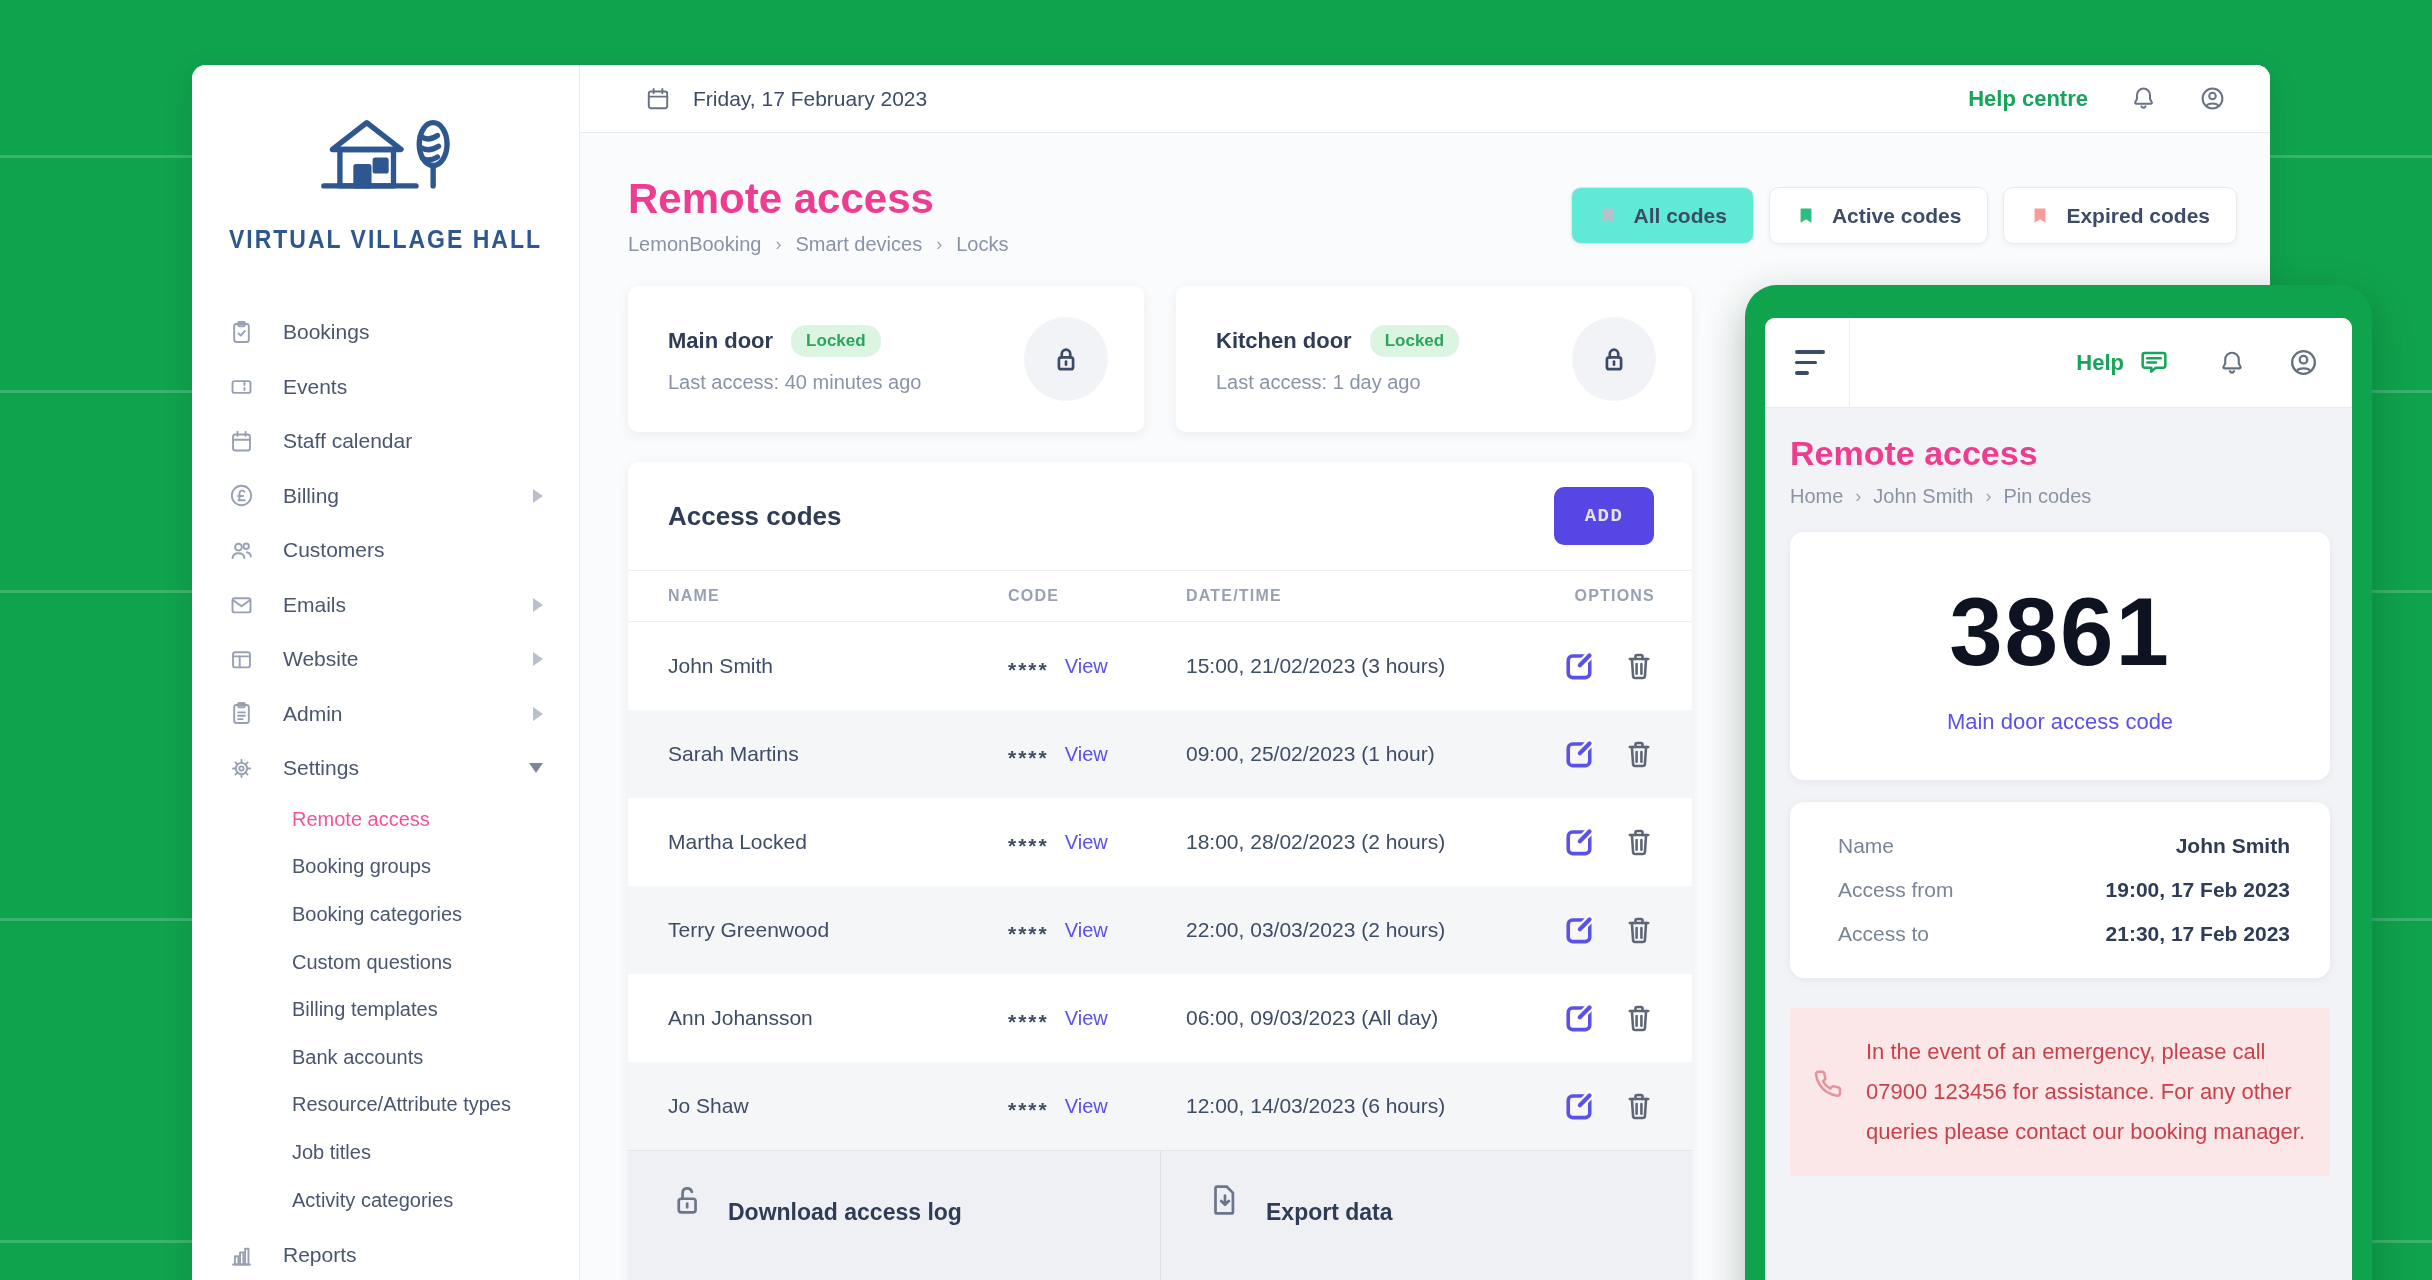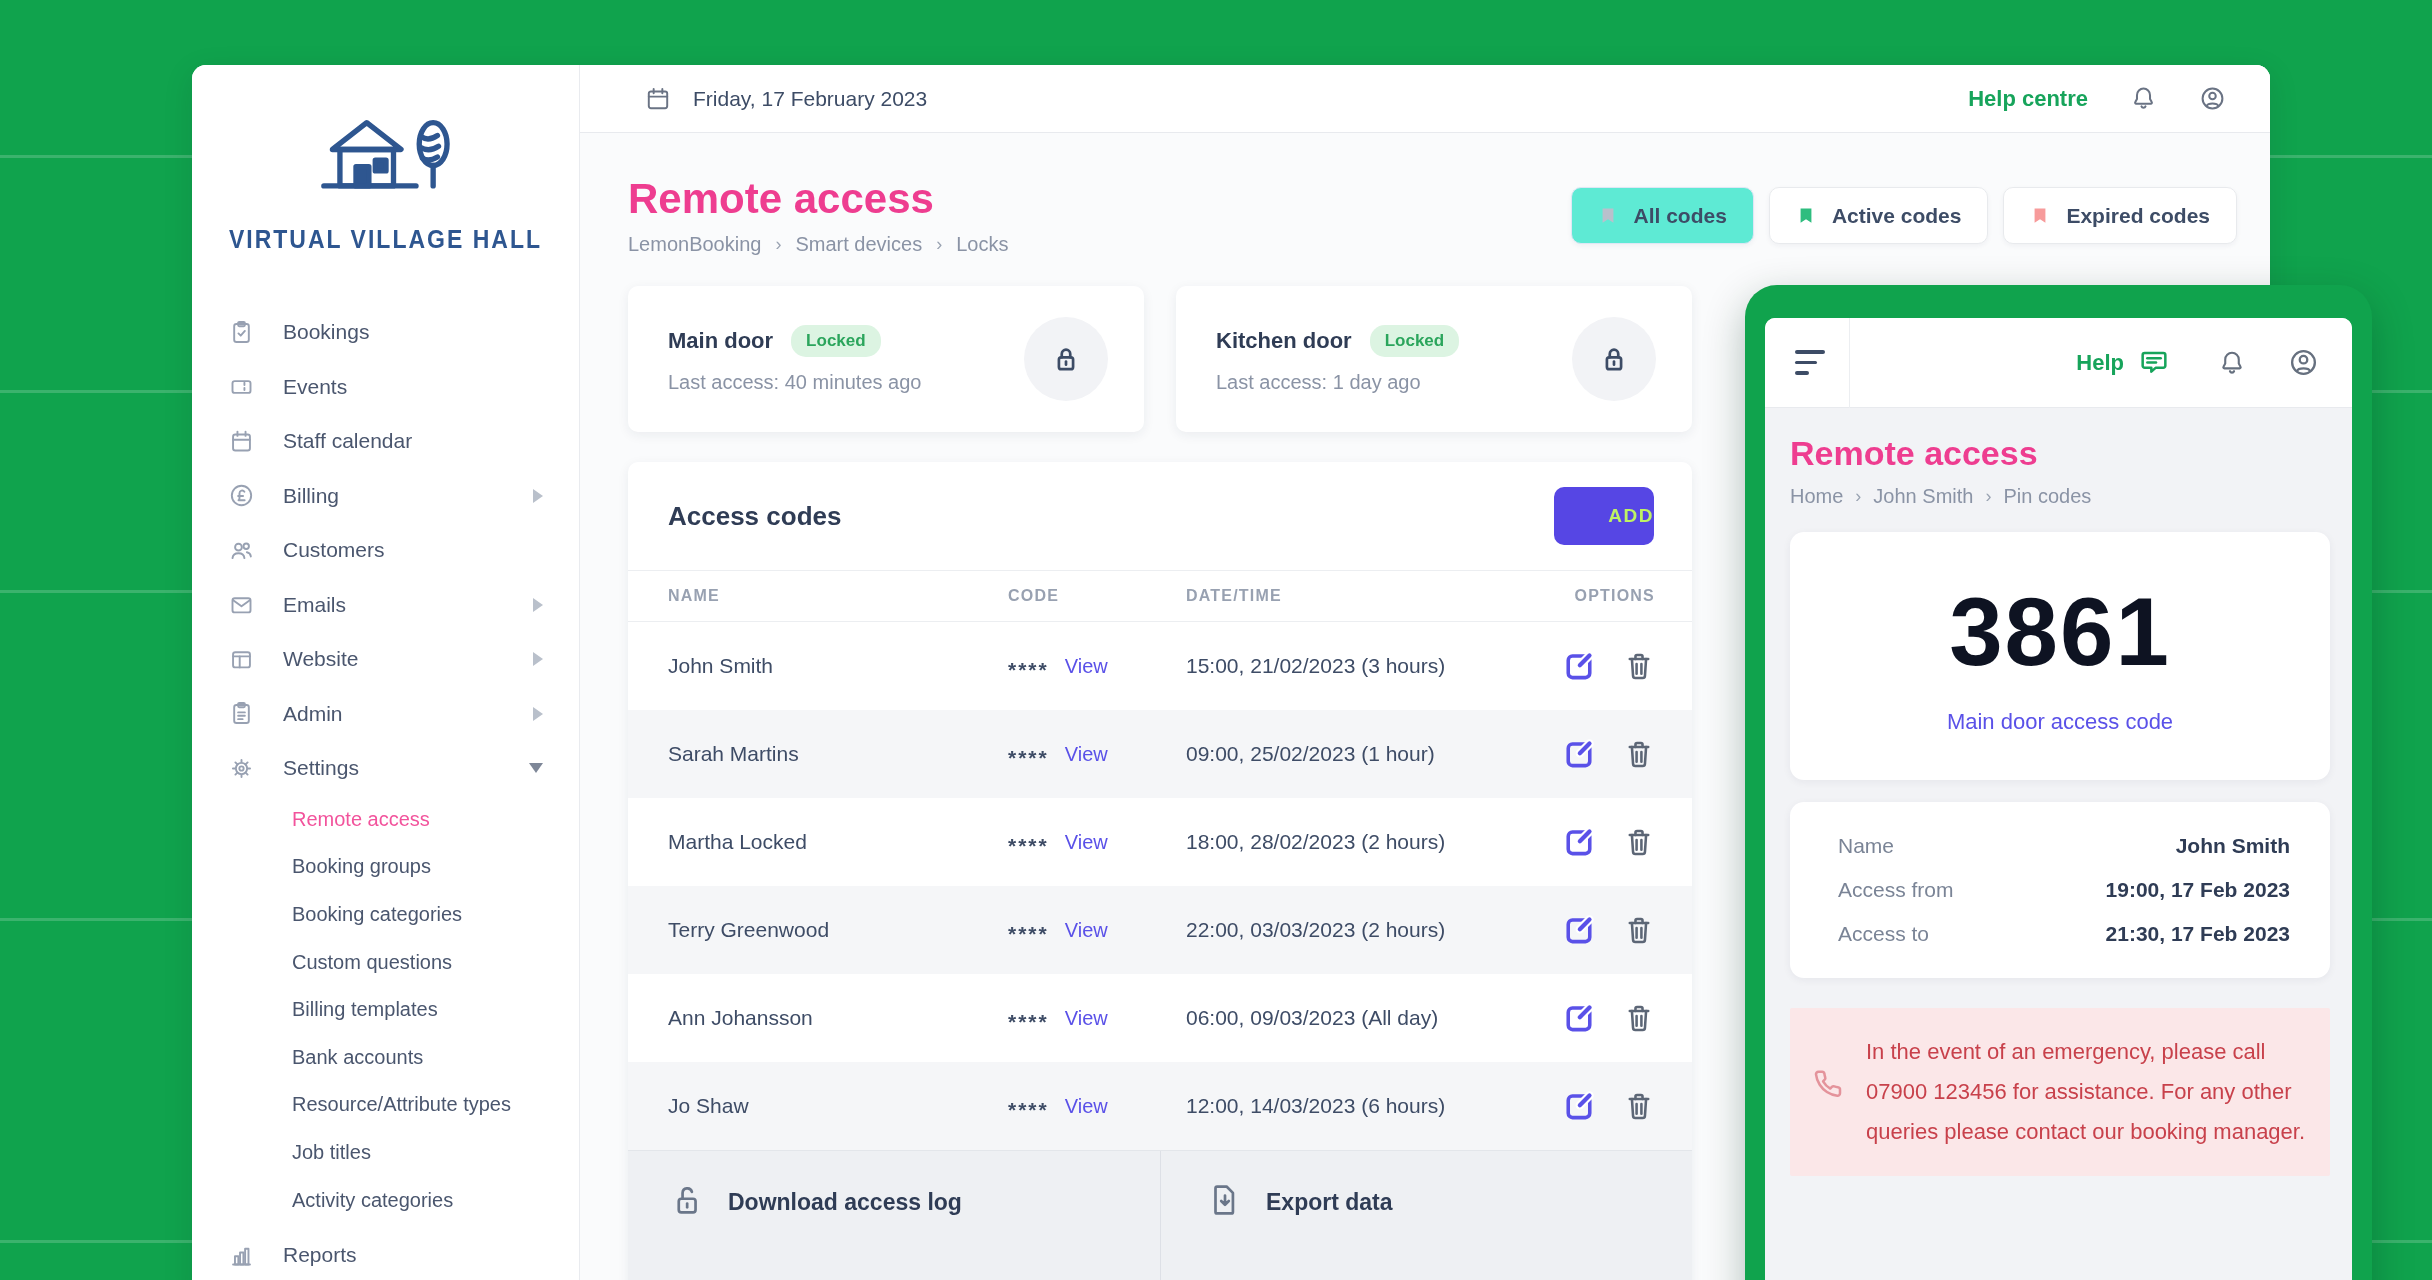--- a/index.html
+++ b/index.html
@@ -56,42 +56,42 @@
   .door-line { display:flex; align-items:center; gap:18px; }
   .door-name { font-size:22px; font-weight:700; color:#2F3C55; }
   .badge { background:#DCF4E2; color:#2BA55C; font-size:17px; font-weight:700; padding:6px 15px; border-radius:15px; }
   .door-last { font-size:20px; color:#8A93A5; }
   .lock-btn { margin-left:auto; width:84px; height:84px; border-radius:50%; background:#F2F3F6; display:flex; align-items:center; justify-content:center; cursor:pointer; }
   .lock-btn svg { width:34px; height:34px; color:#3D4C66; }
 
   .panel { margin-top:30px; width:1064px; background:#fff; border-radius:10px 10px 0 0; box-shadow:0 3px 12px rgba(30,40,70,.07); }
   .panel-head { height:108px; display:flex; align-items:center; padding:0 38px 0 40px; }
   .panel-title { font-size:26px; font-weight:700; color:#2F3C55; }
-  .add-btn { margin-left:auto; width:100px; height:58px; background:#5646E4; color:#bef264; border:none; border-radius:10px;
-             font-family:Liberation Sans, sans-serif; font-size:19px; font-weight:700; letter-spacing:1.5px; cursor:pointer;text-align:right; }
+  .add-btn { margin-left:auto; width:100px; height:58px; background:#5646E4; color:#e5e5e5; border:none; border-radius:10px;
+             font-family:Liberation Mono, monospace; font-size:19px; font-weight:700; letter-spacing:1.5px; cursor:pointer; }
   .thead { height:52px; display:grid; grid-template-columns:340px 178px 376px 1fr; align-items:center;
            padding:0 37px 0 40px; border-top:1px solid #ECEEF1; border-bottom:1px solid #ECEEF1;
            font-size:16px; font-weight:700; letter-spacing:1.2px; color:#98A1B1; }
   .thead .th-right { text-align:right; }
   .trow { height:88px; display:grid; grid-template-columns:340px 178px 376px 1fr; align-items:center; padding:0 37px 0 40px; }
   .trow:nth-child(even) { background:#F5F6F8; }
   .td-name { font-size:21px; color:#3E4C66; }
   .td-code { display:flex; align-items:center; gap:16px; }
   .stars { font-size:21px; font-weight:700; letter-spacing:2px; color:#3E4C66; position:relative; top:4px; }
   .view-link { font-size:20px; color:#5A51E8; cursor:pointer; }
   .td-date { font-size:21px; color:#3E4C66; }
   .td-opts { display:flex; justify-content:flex-end; gap:26px; }
   .icon-btn { width:34px; height:34px; cursor:pointer; }
 
   .tfoot { height:150px; background:#EEF0F3; border-top:1px solid #E3E6EA; display:grid; grid-template-columns:532px 532px; }
   .foot-cell { display:flex; align-items:flex-start; padding-top:30px; cursor:pointer; }
   .foot-cell.left { padding-left:40px; }
   .foot-cell.right { border-left:1px solid #DDE0E6; padding-left:45px; }
   .foot-cell svg { width:38px; height:38px; color:#6A7689; }
-  .foot-lbl { margin-left:22px; margin-top:8px; font-size:23px; font-weight:700; color:#2F3C55; }
+  .foot-lbl { margin-left:22px; margin-top:18px; font-size:23px; font-weight:700; color:#2F3C55; }
 
   
   .phone { position:absolute; left:1745px; top:285px; width:627px; height:1060px; background:#10A34D;
            border-radius:32px; padding:33px 20px 0 20px; box-shadow:0 14px 40px rgba(5,45,25,.30); }
   .screen { width:100%; height:100%; background:#F2F3F6; border-radius:10px 10px 0 0; overflow:hidden; }
   .m-header { height:90px; background:#fff; border-bottom:1px solid #E8EAEE; display:flex; align-items:center; padding:0 33px 0 30px; }
   .burger { display:flex; flex-direction:column; gap:7px; cursor:pointer; }
   .burger i { display:block; height:3.5px; background:#3D4C66; border-radius:2px; }
   .burger i:nth-child(1){width:30px;} .burger i:nth-child(2){width:22px;} .burger i:nth-child(3){width:14px;}
   .m-divider { width:1px; height:90px; background:#ECEEF1; margin-left:24px; }

